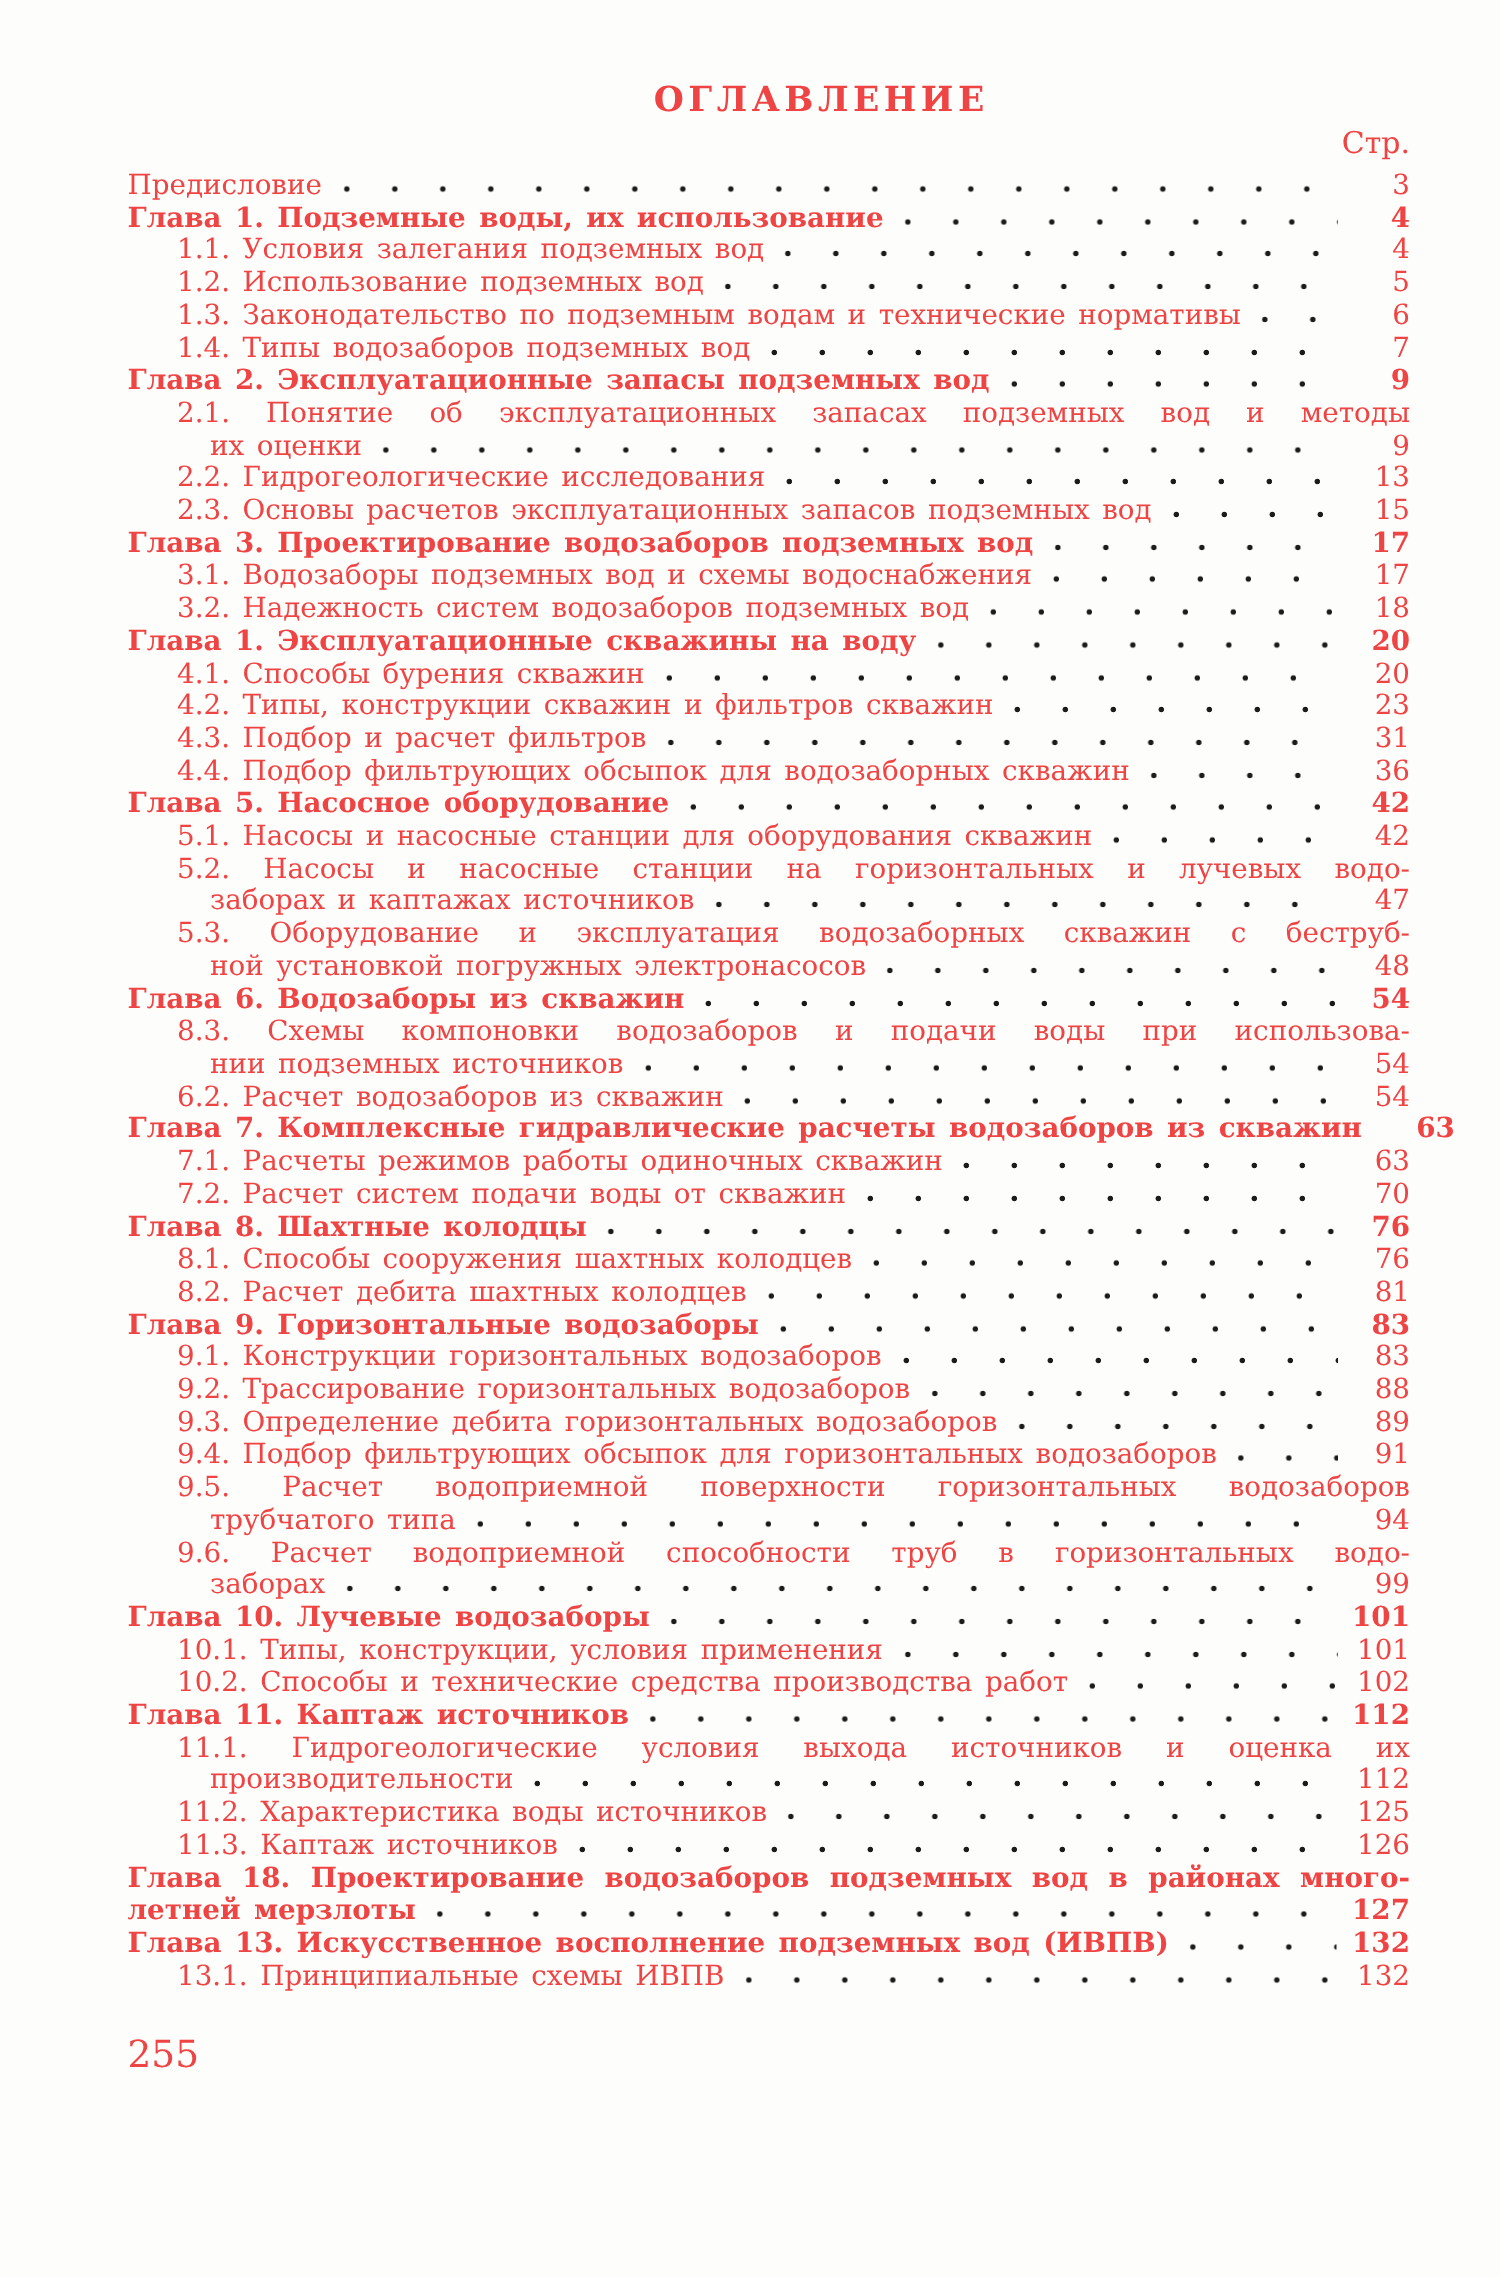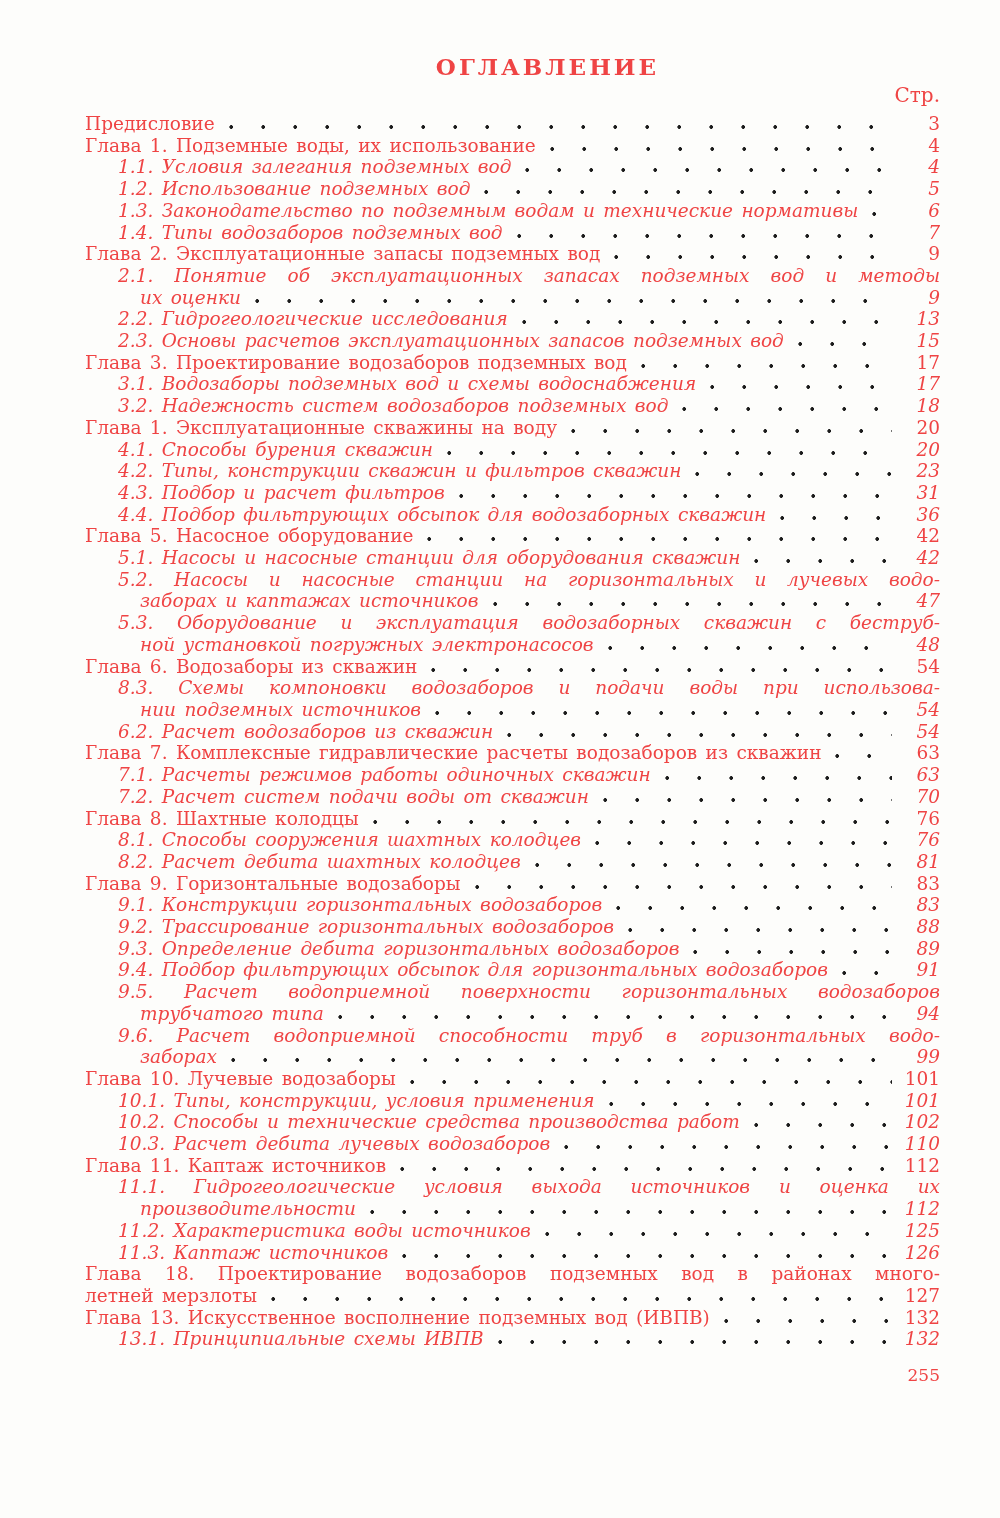--- a/index.html
+++ b/index.html
@@ -40,22 +40,22 @@
   }
   .toc {
     margin-top: 7px;
   }
   .entry { }
   .entry .line {
     font-size: 18.5px;
     line-height: 21.7px;
     word-spacing: 2.5px;
   }
-  .kind-chapter { font-weight: normal; }
-  .kind-section { padding-left: 33px; font-style: italic; }
+  .kind-chapter { font-weight: bold; }
+  .kind-section { padding-left: 33px; }
   .line.fill {
     text-align: justify;
     text-align-last: justify;
   }
   .line.last {
     display: flex;
     align-items: baseline;
   }
   .kind-section .line.last.cont { padding-left: 22px; }
   .kind-chapter .line.last.cont { padding-left: 0; }
@@ -74,23 +74,23 @@
     background-repeat: repeat-x;
     background-position: left bottom;
   }
   .pageno {
     flex: 0 0 auto;
     min-width: 38px;
     text-align: right;
     white-space: nowrap;
   }
   .footer {
-    text-align: right;
-    font-size: 17px;
-    margin-top: 15px;
+    text-align: left;
+    font-size: 25px;
+    margin-top: 27px;
     padding-right: 0;
   }
 </style>
 </head>
 <body>
 
 <div class="page">
   <div class="content">
     <div class="title">ОГЛАВЛЕНИЕ</div>
     <div class="str-header">Стр.</div>
@@ -422,27 +422,20 @@
   </div>
 
   <div class="entry kind-section">
     <div class="line last">
       <span class="text">10.2. Способы и технические средства производства работ</span>
       <span class="leader"></span>
       <span class="pageno">102</span>
     </div>
   </div>
 
-  <div class="entry kind-section">
-    <div class="line last">
-      <span class="text">10.3. Расчет дебита лучевых водозаборов</span>
-      <span class="leader"></span>
-      <span class="pageno">110</span>
-    </div>
-  </div>
 
   <div class="entry kind-chapter">
     <div class="line last">
       <span class="text">Глава 11. Каптаж источников</span>
       <span class="leader"></span>
       <span class="pageno">112</span>
     </div>
   </div>
 
   <div class="entry kind-section">

